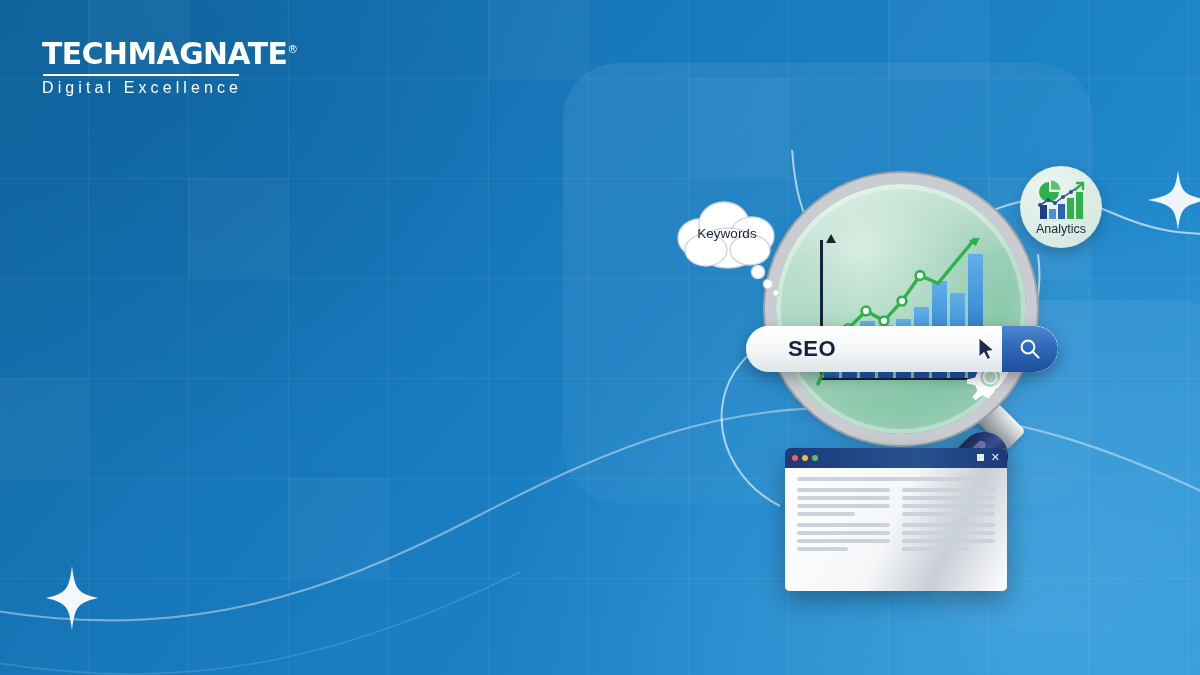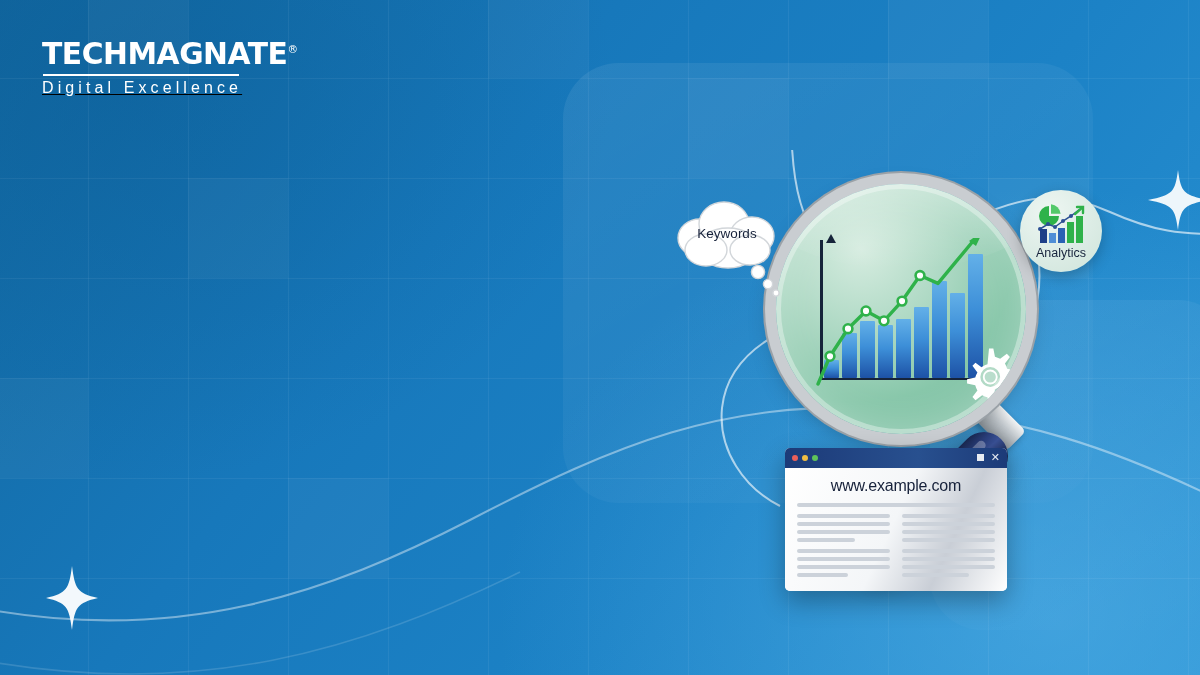--- a/index.html
+++ b/index.html
@@ -44,21 +44,21 @@
     left:930px; top:300px; width:300px; height:330px;
     border-radius:52px;
     background:linear-gradient(150deg, rgba(255,255,255,0.07), rgba(255,255,255,0.0));
     pointer-events:none;
   }
 
   
   .deco { position:absolute; inset:0; pointer-events:none; }
 
   
-  .logo { position:absolute; left:42px; top:38px;text-decoration:underline; }
+  .logo { position:absolute; left:42px; top:38px; }
   .logo-word {
     font-size:31px; font-weight:bold; color:#ffffff;
     letter-spacing:-0.5px; line-height:1;
     font-family:"DejaVu Sans", sans-serif;
     transform:scaleX(0.96);
     transform-origin:left center;
     position:relative;
     display:inline-block;
   }
   .logo-reg {
@@ -176,21 +176,21 @@
     display:flex; align-items:center; justify-content:center;
   }
 
   
   .badge {
     position:absolute; border-radius:50%;
     background:radial-gradient(circle at 36% 28%, #eef6f2 0%, #dcece5 55%, #cfe4da 100%);
     box-shadow:0 5px 14px rgba(0,0,0,0.22);
     display:flex; flex-direction:column; align-items:center; justify-content:center;
   }
-  .badge-analytics { left:380px; top:40px; width:82px; height:82px; }
+  .badge-analytics { left:380px; top:16px; width:82px; height:82px; }
   .badge-backlinks { left:40px; top:232px; width:82px; height:82px; }
   .badge-label {
     font-size:12.5px; color:#17233c; font-weight:normal;
     font-family:"Liberation Sans", sans-serif;
     margin-top:1px;
   }
 
   
   .cloud { position:absolute; left:32px; top:50px; width:110px; height:72px; }
   .cloud-text {
@@ -341,21 +341,20 @@
           <span class="dot r"></span>
           <span class="dot y"></span>
           <span class="dot g"></span>
         </div>
         <div class="winctl">
           <span class="wmin"></span>
           <span class="wclose">✕</span>
         </div>
       </div>
       <div class="browser-body">
-        <div class="url">www.example.com</div>
         <div class="line" style="width:100%;"></div>
         <div class="cols">
           <div class="col">
             <div class="line" style="width:100%"></div>
               <div class="line" style="width:100%"></div>
             <div class="line" style="width:100%"></div>
               <div class="line" style="width:62%"></div>
             <div class="line" style="width:100%;margin-top:7px"></div>
               <div class="line" style="width:100%"></div>
             <div class="line" style="width:100%"></div>
@@ -368,20 +367,32 @@
               <div class="line" style="width:100%"></div>
             <div class="line" style="width:100%;margin-top:7px"></div>
               <div class="line" style="width:100%"></div>
             <div class="line" style="width:100%"></div>
               <div class="line" style="width:72%"></div>
           </div>
         </div>
       </div>
     </div>
 
+    <div class="searchbar">
+      <span class="search-text">SEO</span>
+      <svg class="cursor-arrow" viewBox="0 0 18 24">
+        <path d="M1 1 L1 20 L6 15.5 L9.4 22.5 L12.6 21 L9.2 14.2 L16 13.6 Z" fill="#1b2a4a" stroke="#ffffff" stroke-width="1"></path>
+      </svg>
+      <div class="search-btn">
+        <svg width="24" height="24" viewBox="0 0 24 24">
+          <circle cx="10" cy="10" r="6.4" fill="none" stroke="#ffffff" stroke-width="2"></circle>
+          <line x1="14.8" y1="14.8" x2="20.5" y2="20.5" stroke="#ffffff" stroke-width="2" stroke-linecap="round"></line>
+        </svg>
+      </div>
+    </div>
 
     <div class="cloud">
       <svg width="130" height="110" viewBox="0 0 130 110" style="position:absolute;left:-6px;top:-8px;">
         <g fill="#ffffff" stroke="#d2d6da" stroke-width="1.4">
           <ellipse cx="34" cy="46" rx="22" ry="19"></ellipse>
           <ellipse cx="58" cy="32" rx="25" ry="22"></ellipse>
           <ellipse cx="86" cy="44" rx="22" ry="19"></ellipse>
           <ellipse cx="62" cy="56" rx="30" ry="20"></ellipse>
           <ellipse cx="40" cy="58" rx="21" ry="16"></ellipse>
           <ellipse cx="84" cy="58" rx="20" ry="15"></ellipse>

